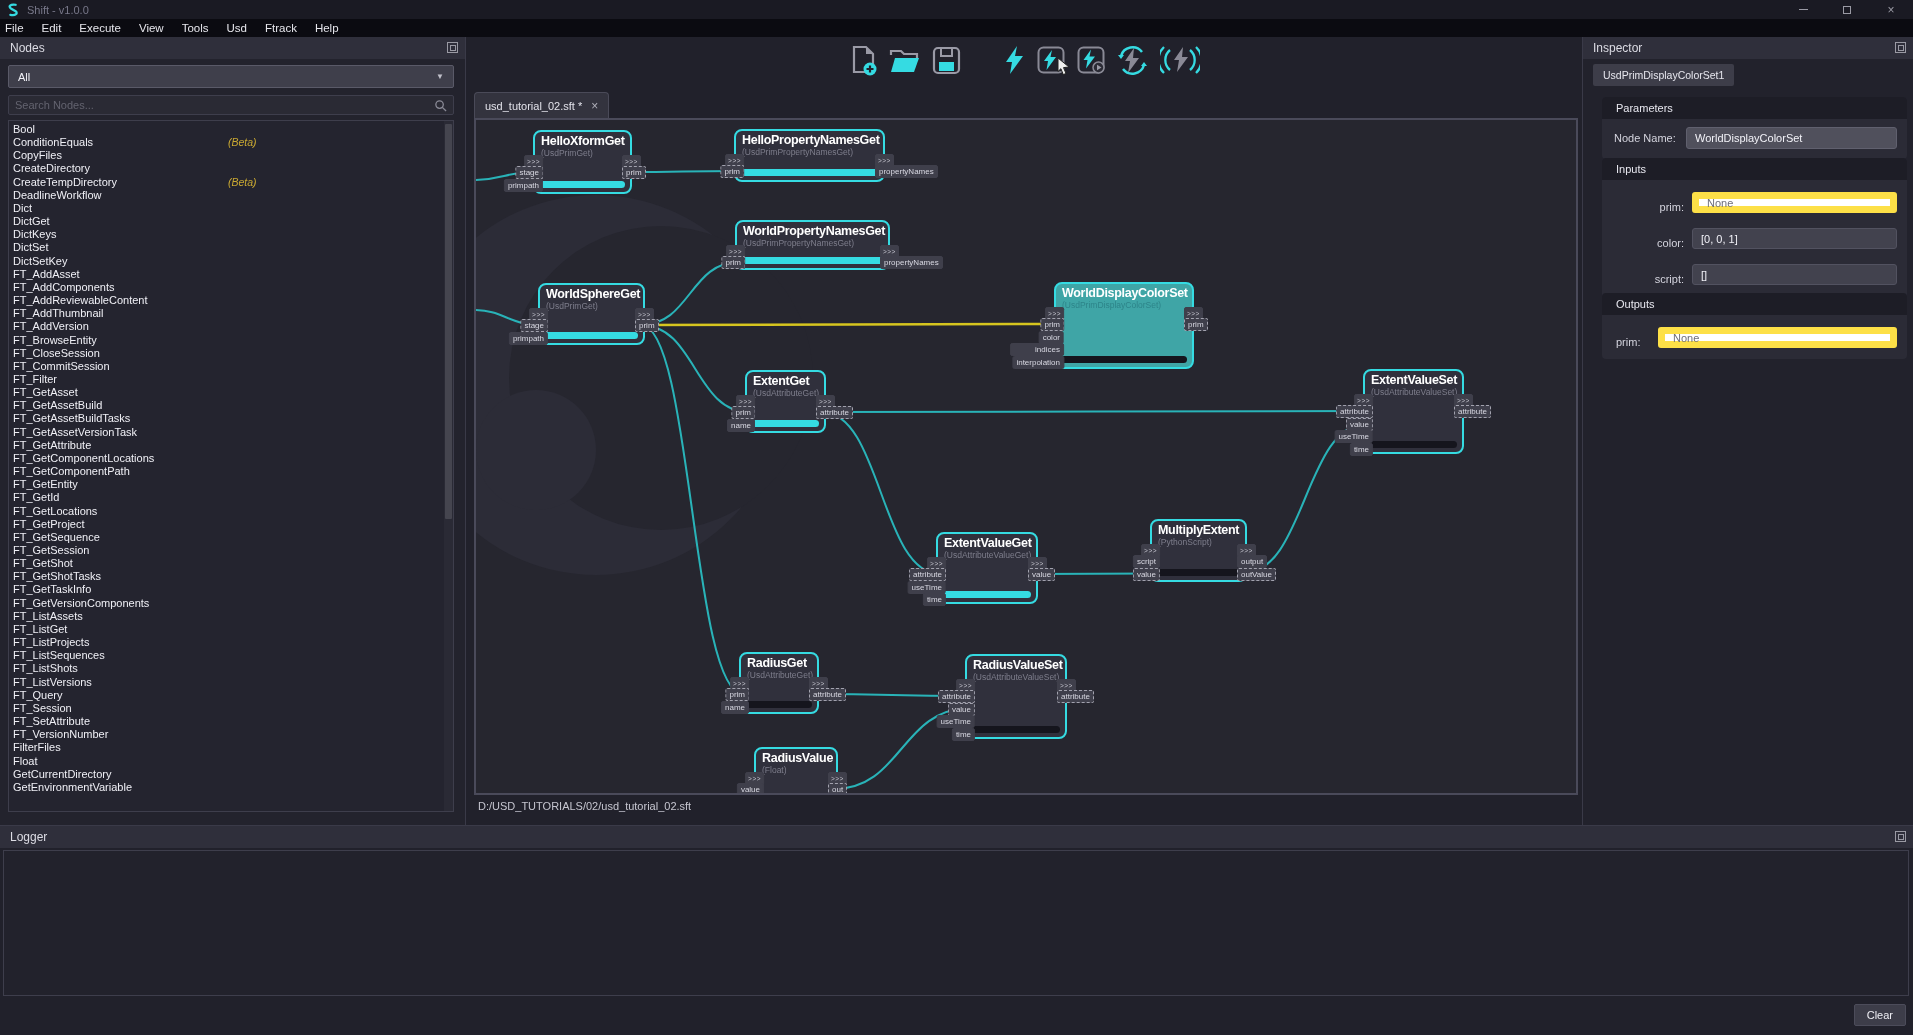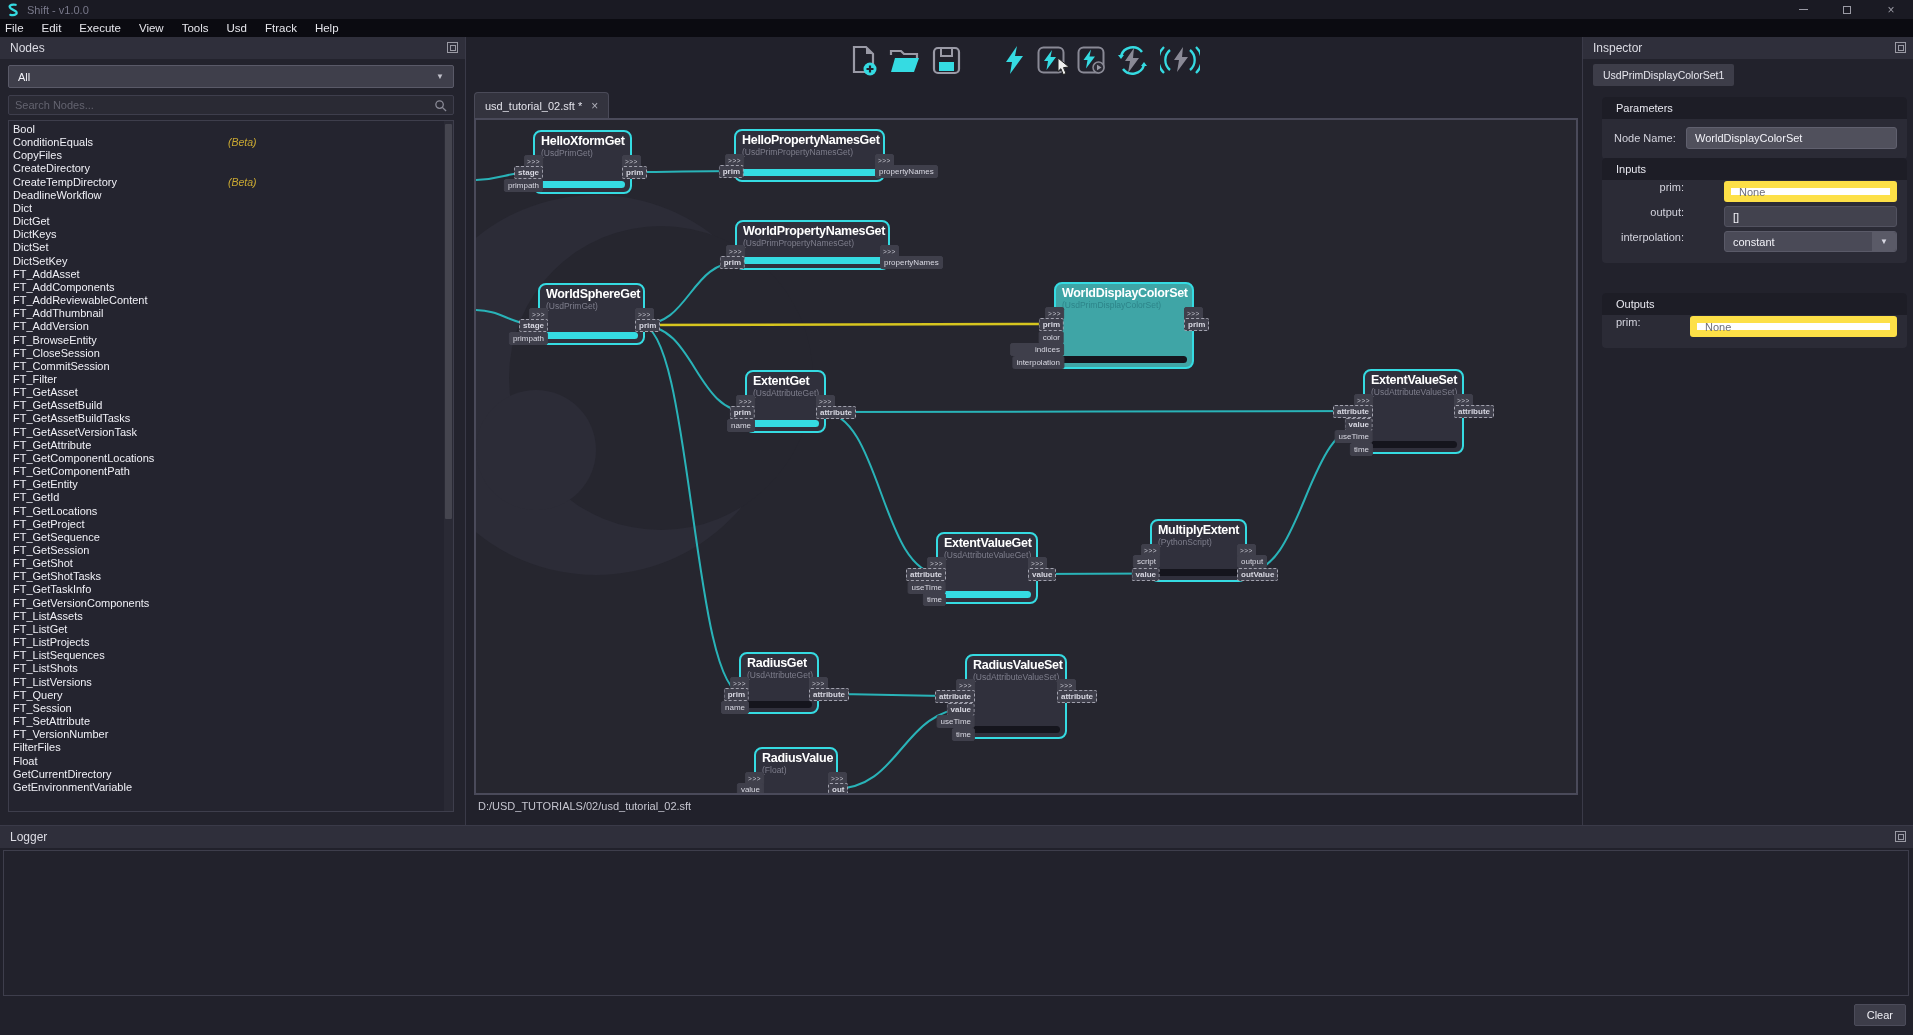--- a/index.html
+++ b/index.html
@@ -64,35 +64,35 @@
   
   .gnode { position:absolute; background:#30303c; border:2px solid #35dbe2; border-radius:8px; z-index:2; }
   .gnode.selected { background:#3fa5a6; }
   .gnode .ttl { font-weight:bold; font-size:12.5px; letter-spacing:-0.3px; color:#fff; padding:2px 6px 0; white-space:nowrap; overflow:hidden; }
   .gnode .sub { font-size:8.5px; color:#7e7e8c; padding:0 6px; white-space:nowrap; overflow:hidden; }
   .gnode.selected .sub { color:#2d8489; }
   .gnode .bar { position:absolute; left:5px; right:5px; bottom:4px; height:7px; border-radius:4px; background:#35dbe2; }
   .gnode.dirty .bar { background:#15151d; }
   .chip { position:absolute; z-index:3; font-size:8px; line-height:9px; padding:1px 3px; background:#3f3f4b;
           color:#d8d8e2; border-radius:2px; white-space:nowrap; border:1px solid #3f3f4b; }
-  .chip.dashed { border:1px dashed #a2a2ae;font-weight:bold; }
+  .chip.dashed { border:1px dashed #a2a2ae; }
   .chip.marker { font-size:6.5px; letter-spacing:0.5px; color:#c2c2cc; padding:1px 2px; }
 
   
   .right-panel { position:absolute; left:1583px; top:37px; width:330px; height:788px; background:#22222c; }
   .insp-tab { position:absolute; left:10px; top:27px; background:#3d3d49; padding:5px 10px; font-size:10.5px;
               color:#e6e6ee; border-radius:2px; }
   .grp { position:absolute; left:19px; width:305px; background:#2b2b36; border-radius:4px; padding-bottom:8px; }
   .grp-header { background:#1d1d26; border-radius:4px 4px 0 0; padding:5px 14px; font-size:11px; color:#e8e8f0; }
   .grp-params { top:60px; } .grp-inputs { top:121px; } .grp-outputs { top:256px; }
   .prow { display:flex; align-items:center; padding:8px 10px 2px 12px; }
   .prow .lbl { width:72px; font-size:11px; color:#d4d4de; }
   .prow input { flex:1; height:22px; background:#50505c; border:1px solid #60606e; border-radius:3px;
                 color:#f2f2f8; font-size:11px; padding-left:8px; font-family:"Liberation Sans",sans-serif; outline:none; }
-  .irow { display:flex; align-items:flex-start; padding:1px 10px 3px 8px;gap:32px; }
+  .irow { display:flex; align-items:flex-end; padding:12px 10px 3px 8px; }
   .irow .lbl { width:74px; text-align:right; margin-right:8px; font-size:11px; color:#d4d4de; }
   .irow .lbl.left { text-align:left; width:40px; padding-left:6px; }
   .fld { flex:1; height:21px; border-radius:3px; display:flex; align-items:center; padding-left:8px; font-size:11px; }
   .fld.field    { background:#42424e; border:1px solid #525260; color:#f2f2f8; }
   .fld.disabled { background:#ffffff; border:7px solid #fde047; color:#6e6e7a; }
   .fld.dropdown { background:#4a4a57; border:1px solid #5a5a68; color:#f2f2f8; padding:0; padding-left:8px; position:relative; }
   .dd-btn { margin-left:auto; width:24px; align-self:stretch; background:#5a5a67; border-radius:0 3px 3px 0;
             display:flex; align-items:center; justify-content:center; font-size:8px; color:#d8d8e2; }
 
   
@@ -452,21 +452,27 @@
   <div class="grp grp-inputs">
     <div class="grp-header">Inputs</div>
     <div>
         <div class="irow">
           <span class="lbl">prim:</span>
           <div class="fld disabled">
             <span>None</span>
           </div>
         </div>
         <div class="irow">
-          <span class="lbl">output:</span>
+          <span class="lbl">color:</span>
+          <div class="fld field">
+            <span>[0, 0, 1]</span>
+          </div>
+        </div>
+        <div class="irow">
+          <span class="lbl">script:</span>
           <div class="fld field">
             <span>[]</span>
           </div>
         </div>
         <div class="irow">
           <span class="lbl">interpolation:</span>
           <div class="fld dropdown">
             <span>constant</span>
             <div class="dd-btn">▼</div>
           </div>

